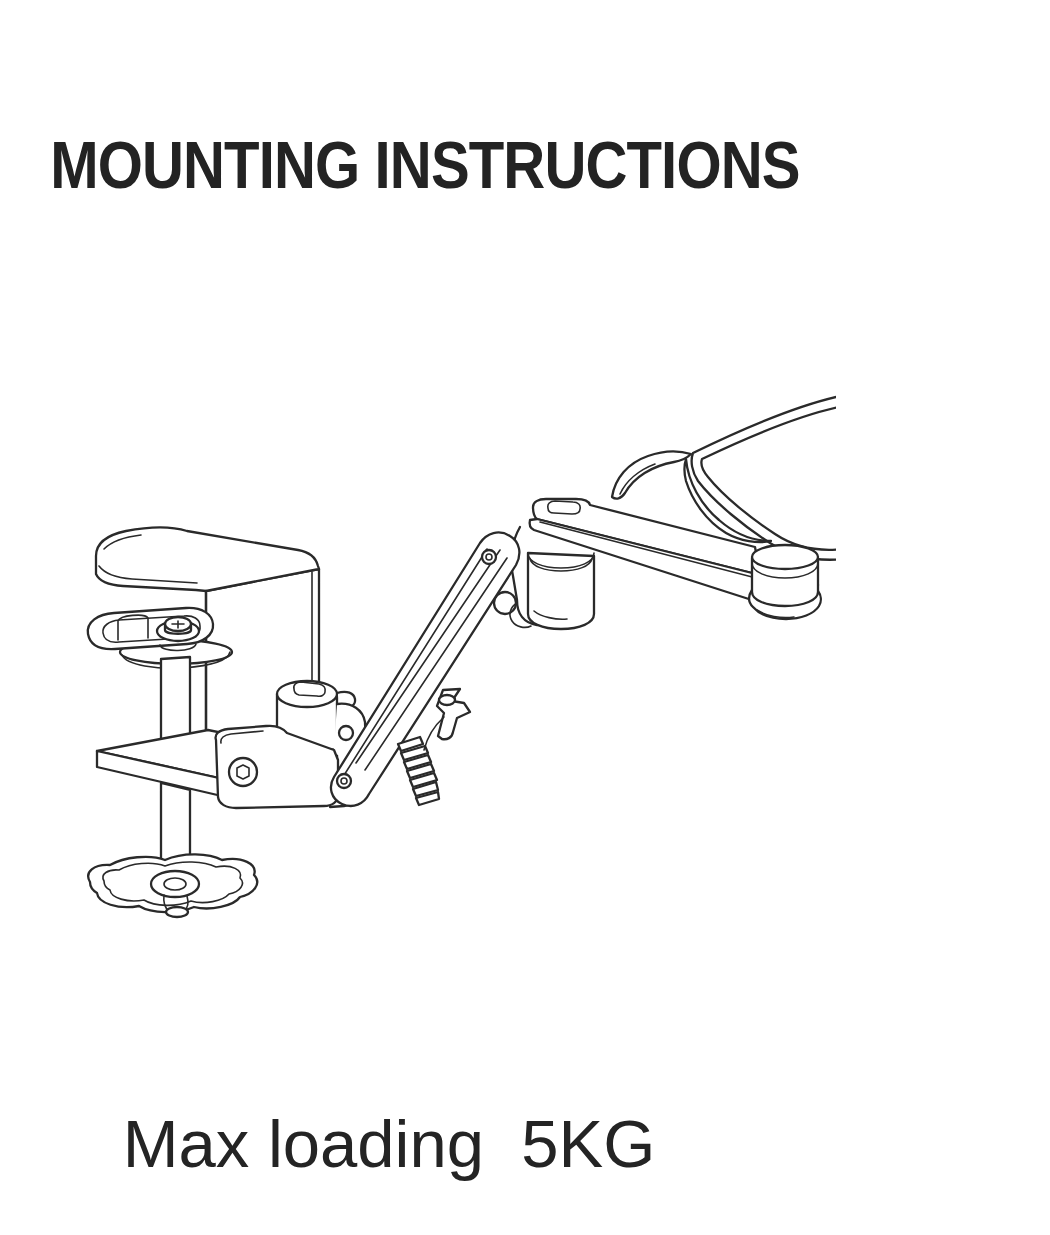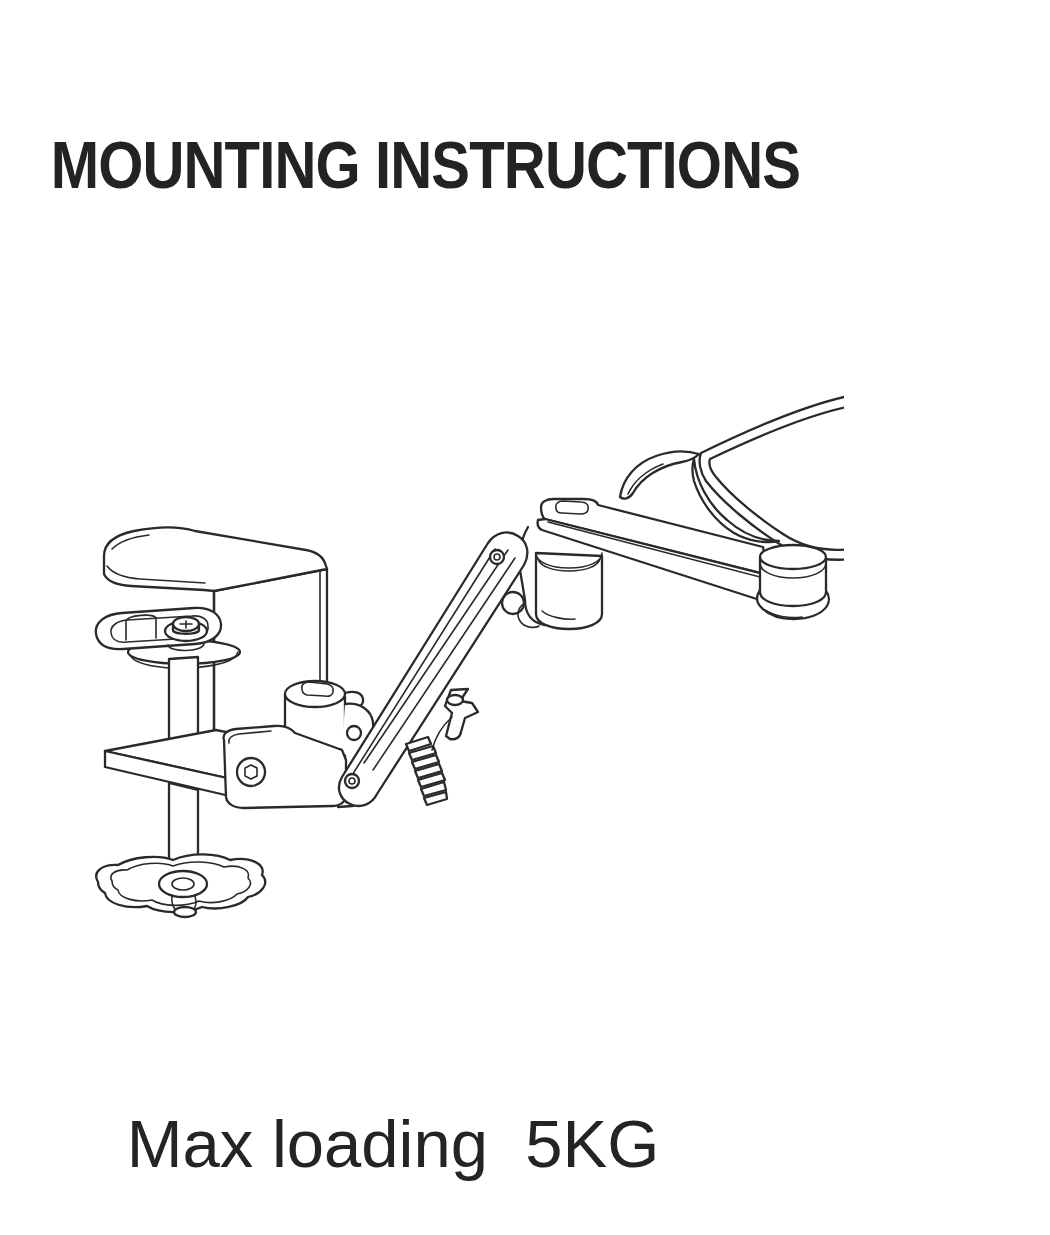--- a/index.html
+++ b/index.html
@@ -1,17 +1,17 @@
 <!DOCTYPE html>
 <html><head>
 <meta charset="utf-8">
 <style>
   html,body{margin:0;padding:0;background:#fff;}
   .page{position:relative;width:836px;height:1235px;background:#fff;overflow:hidden;
-        font-family:"Liberation Sans",sans-serif;color:#222;padding-left:8px;}
+        font-family:"Liberation Sans",sans-serif;color:#222;}
   .title{position:absolute;top:132px;left:0;width:100%;text-align:center;
          font-weight:bold;font-size:66px;letter-spacing:-1px;line-height:1;
          transform:scaleX(.88);white-space:pre;color:#232323;}
   .maxload{position:absolute;top:1104px;left:0;width:100%;text-align:center;
            font-weight:400;font-size:67px;line-height:1.2;white-space:pre;
            transform:translateX(-29px);color:#242424;}
   svg .ln{fill:none;stroke:#2a2a2a;stroke-width:2.3;stroke-linecap:round;stroke-linejoin:round;}
   svg .fw{fill:#ffffff;stroke:#2a2a2a;stroke-width:2.3;stroke-linecap:round;stroke-linejoin:round;}
   svg .th{fill:none;stroke:#2a2a2a;stroke-width:1.6;stroke-linecap:round;stroke-linejoin:round;}
 </style>

